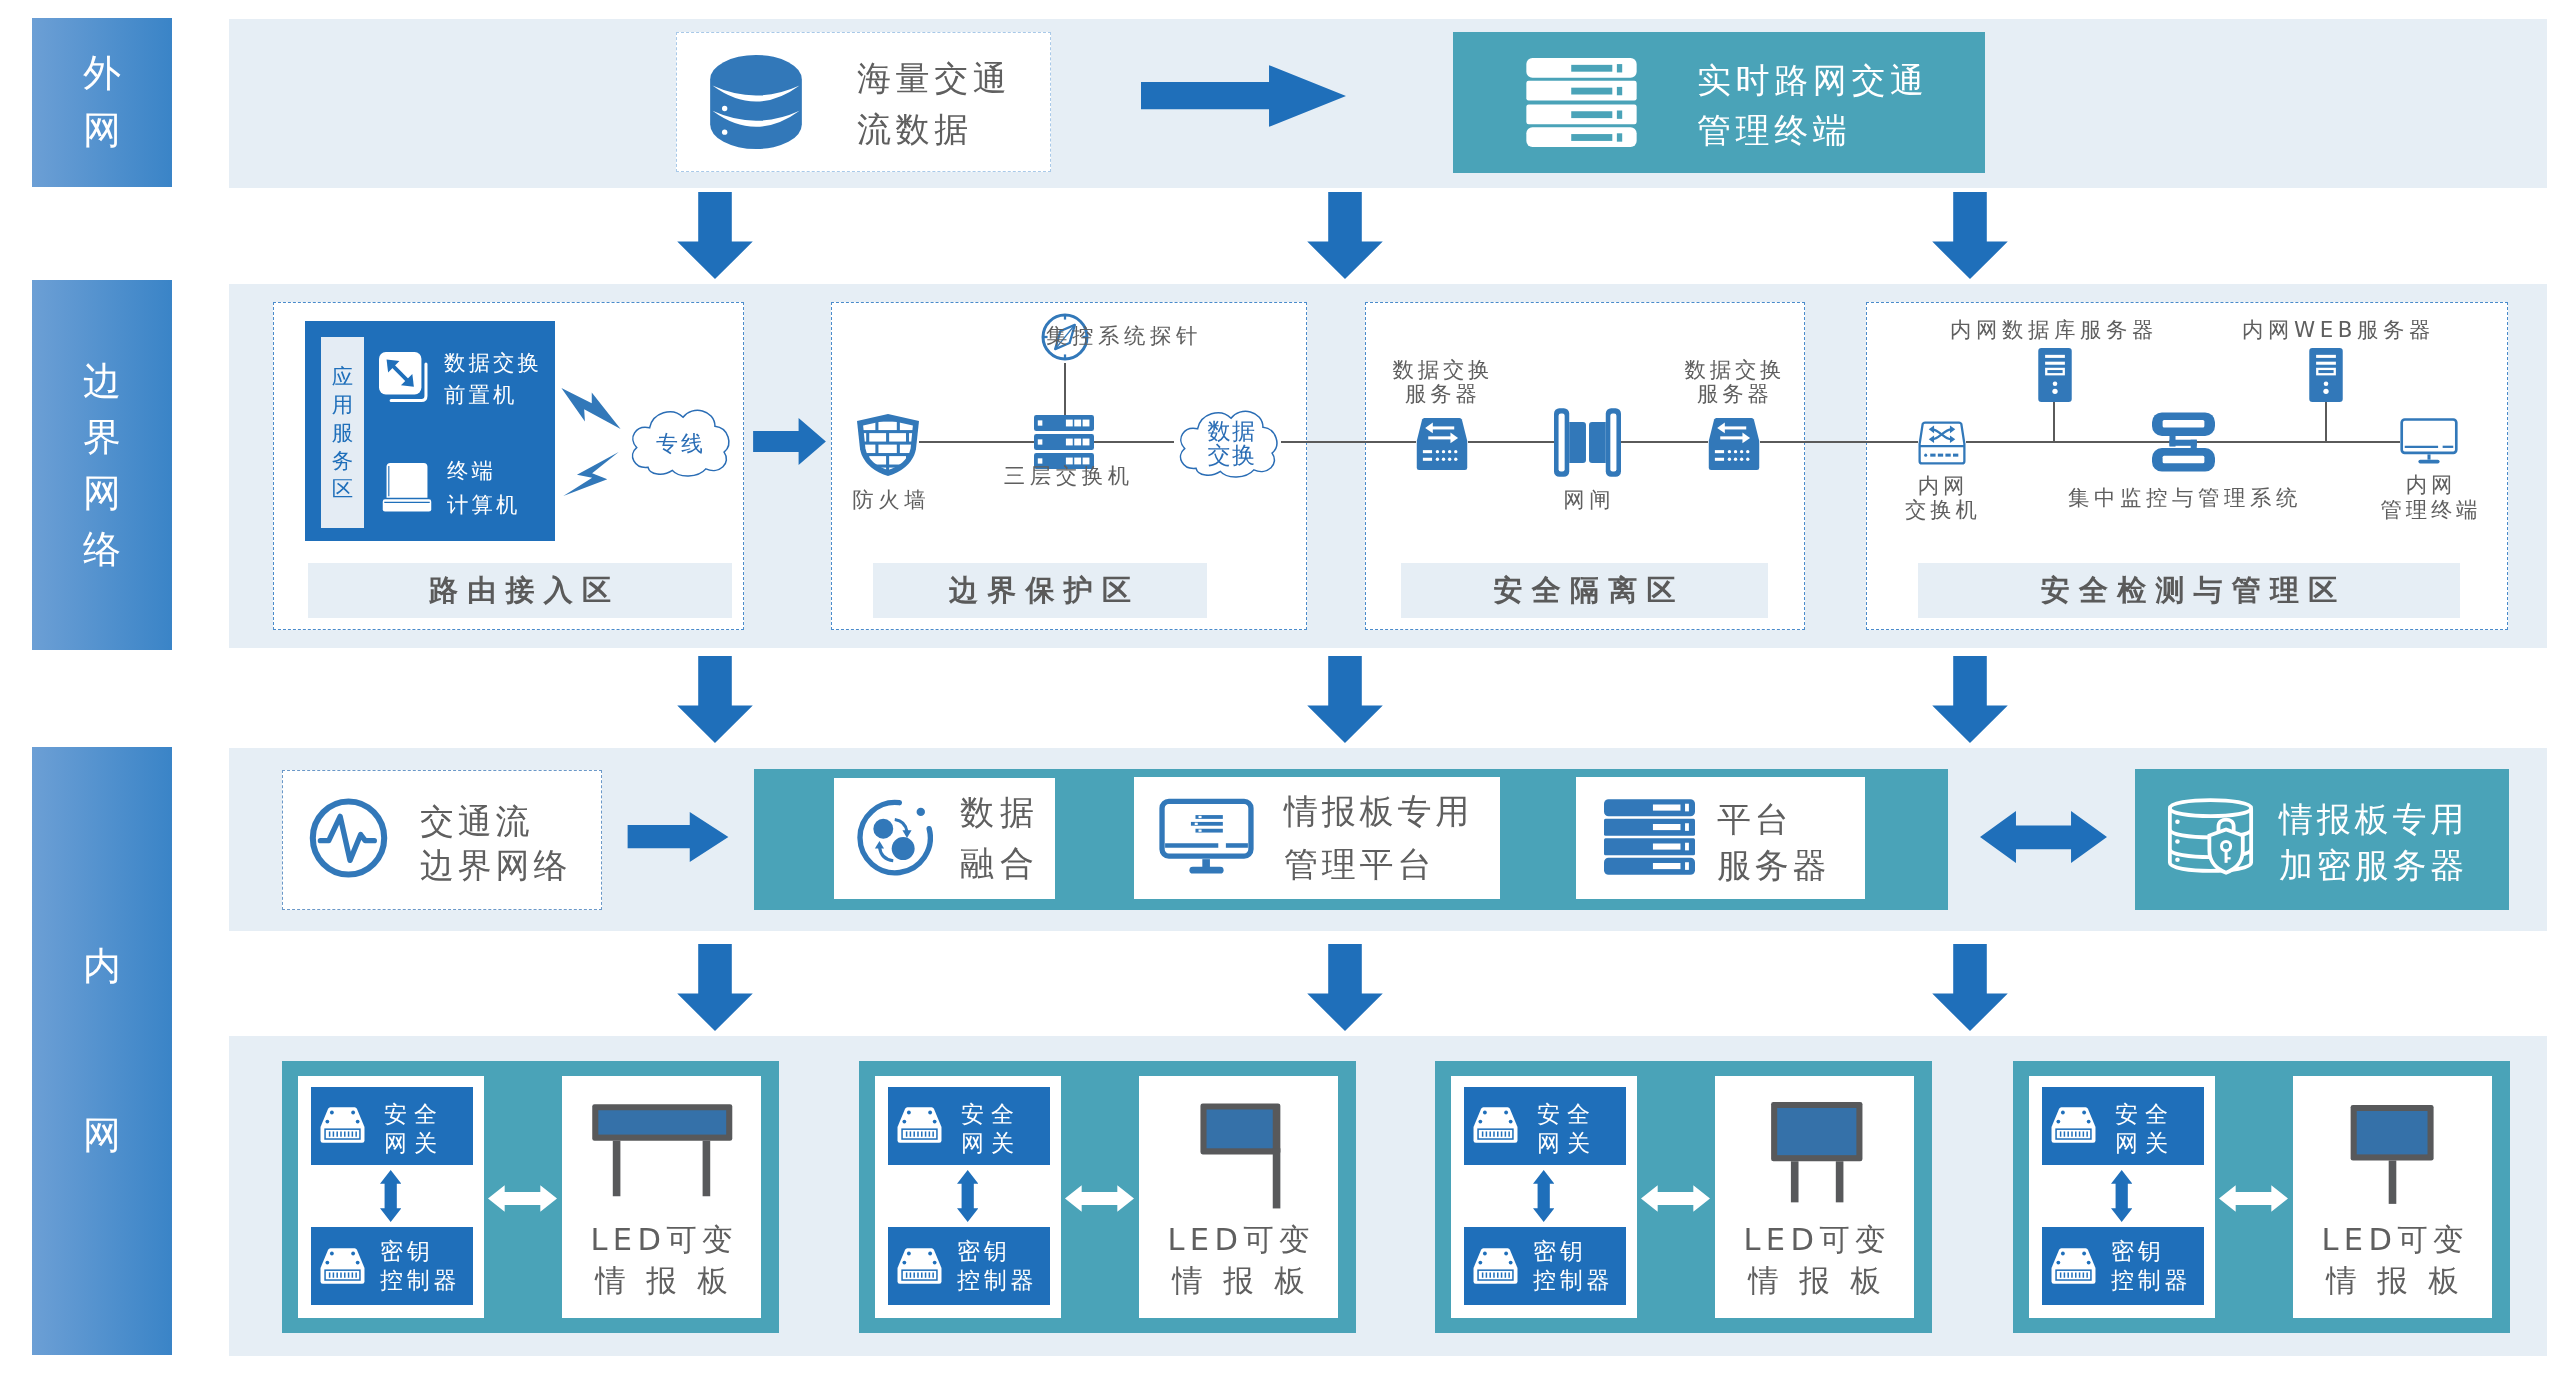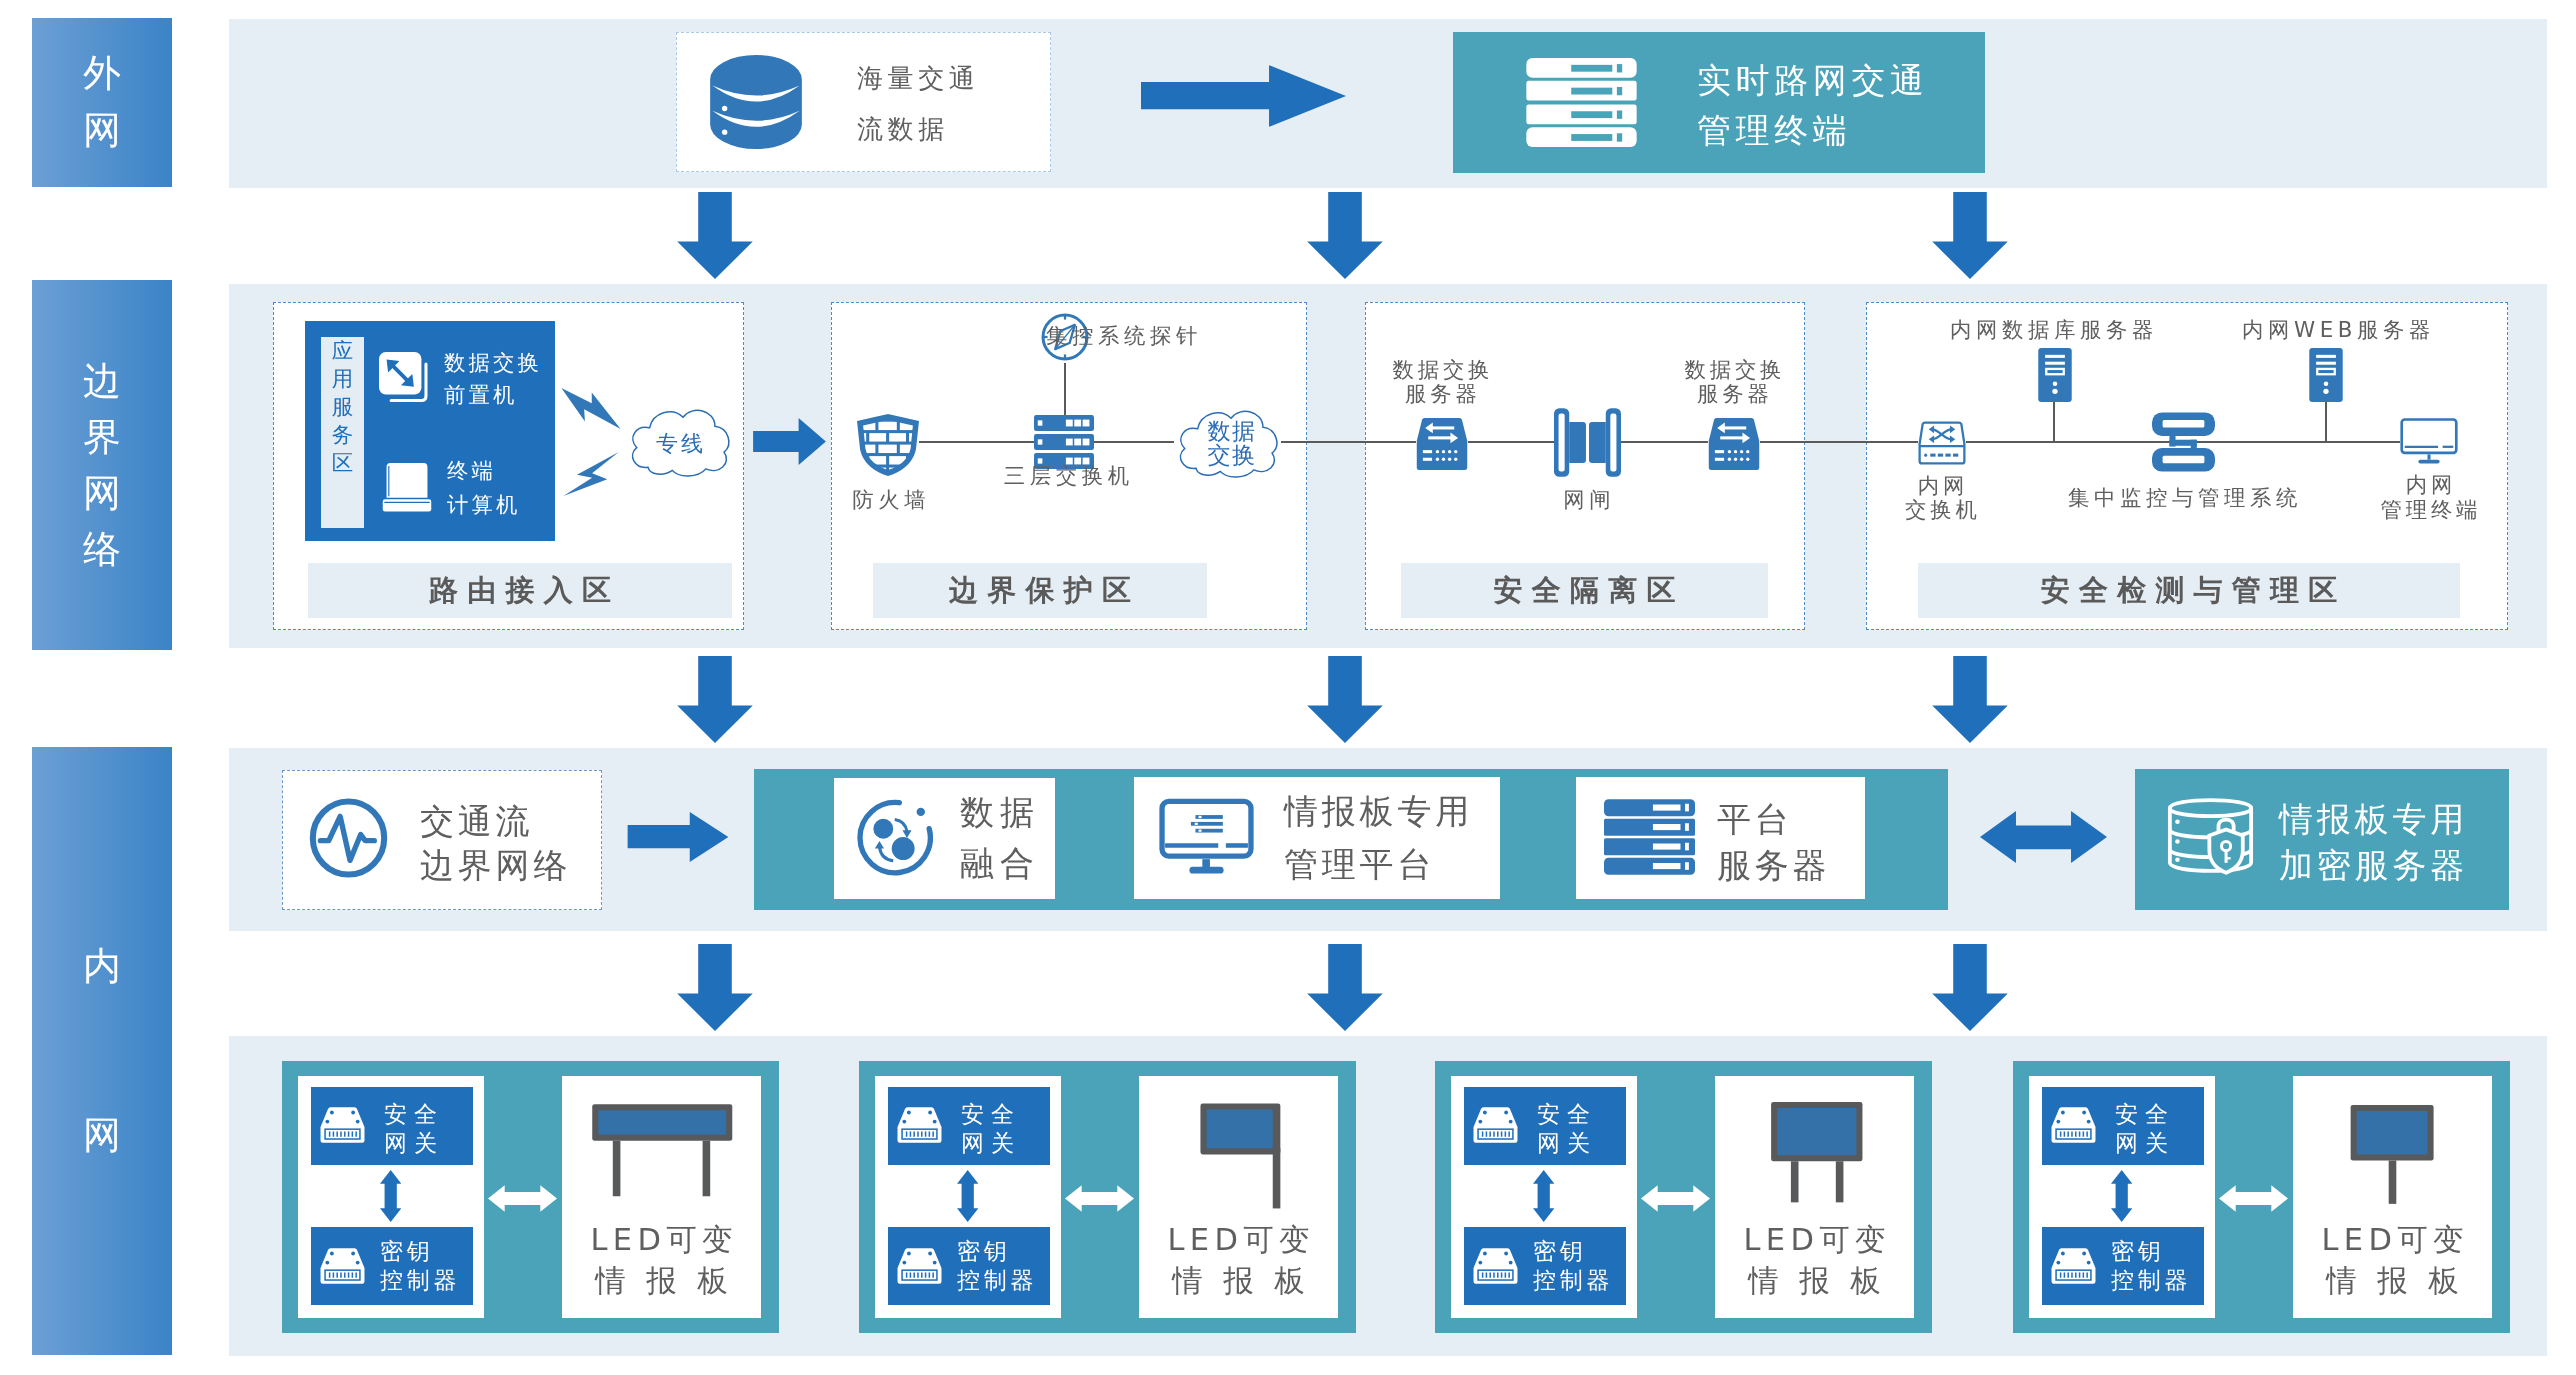--- a/index.html
+++ b/index.html
@@ -54,21 +54,21 @@
 <div class="panel" style="top:1036px;height:320px"></div>
 
 <div class="dashed-light" style="left:676px;top:32px;width:375px;height:140px"></div>
 <svg class="abs" style="left:710px;top:55px" width="92" height="94" viewBox="0 0 120 123">
   <rect class="f-ib" width="120" height="123" rx="60" ry="32"></rect>
   <path class="f-w" d="M3,40 Q60,82 117,40 Q60,66 3,40 Z"></path>
   <path class="f-w" d="M3,73 Q60,115 117,73 Q60,99 3,73 Z"></path>
   <circle class="f-w" cx="19" cy="70" r="3.5"></circle>
   <circle class="f-w" cx="19" cy="101" r="3.5"></circle>
 </svg>
-<div class="t" style="left:857px;top:53px;font-size:26px;line-height:51px;letter-spacing:4.6px">
+<div class="t" style="left:857px;top:53px;font-size:34px;line-height:51px;letter-spacing:4.6px">
   <span>海量交通</span>
   <span>流数据</span>
 </div>
 
 <svg class="abs" style="left:1141px;top:65px" width="205" height="62" viewBox="0 0 269 81">
   <polygon class="f-pb" points="0,22 168,22 168,0 269,40.5 168,81 168,58 0,58"></polygon>
 </svg>
 
 <div class="teal-box" style="left:1453px;top:32px;width:532px;height:141px"></div>
 <svg class="abs" style="left:1526px;top:58px" width="111" height="89" viewBox="0 0 145 117">
@@ -135,21 +135,21 @@
 <div class="wire" style="left:1281px;top:441px;width:135px;height:2.3px"></div>
 <div class="wire" style="left:1468px;top:441px;width:86px;height:2.3px"></div>
 <div class="wire" style="left:1621px;top:441px;width:87px;height:2.3px"></div>
 <div class="wire" style="left:1760px;top:441px;width:158px;height:2.3px"></div>
 <div class="wire" style="left:1966px;top:441px;width:434px;height:2.3px"></div>
 <div class="wire" style="left:1064px;top:363px;width:2.3px;height:53px"></div>
 <div class="wire" style="left:2053px;top:402px;width:2.3px;height:40px"></div>
 <div class="wire" style="left:2325px;top:402px;width:2.3px;height:40px"></div>
 
 <div class="blue-box" style="left:305px;top:321px;width:250px;height:220px"></div>
-<div class="abs" style="left:321px;top:337px;width:43px;height:191px;background:#e4ecf4;display:flex;align-items:flex-start;justify-content:center">
+<div class="abs" style="left:321px;top:337px;width:43px;height:191px;background:#e4ecf4;display:flex;align-items:center;justify-content:center">
   <div class="vstack tb" style="font-size:21.4px;line-height:28px;color:var(--primary-blue)">应用服务区</div>
 </div>
 <svg class="abs" style="left:379px;top:352px" width="50" height="50" viewBox="0 0 66 66">
   <rect class="f-w" x="0" y="0" width="56" height="56" rx="9"></rect>
   <path class="s-w" d="M62,16 L62,58 Q62,64 56,64 L16,64" fill="none" stroke-width="4" stroke-linecap="round"></path>
   <line class="s-pb" x1="17" y1="17" x2="39" y2="39" stroke-width="5"></line>
   <polygon class="f-pb" points="10,10 27,12 12,27"></polygon>
   <polygon class="f-pb" points="46,46 29,44 44,29"></polygon>
 </svg>
 <div class="t tw" style="left:444px;top:347px;font-size:21.4px;line-height:32px;letter-spacing:3.1px">

